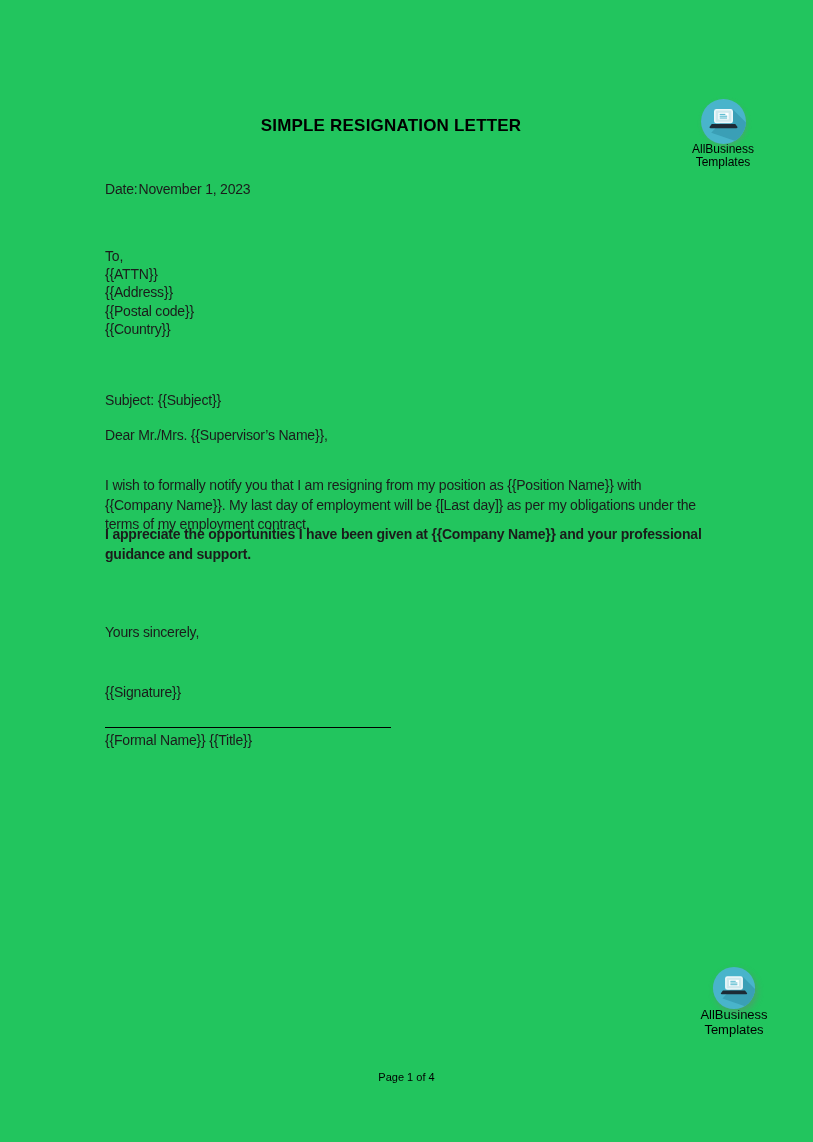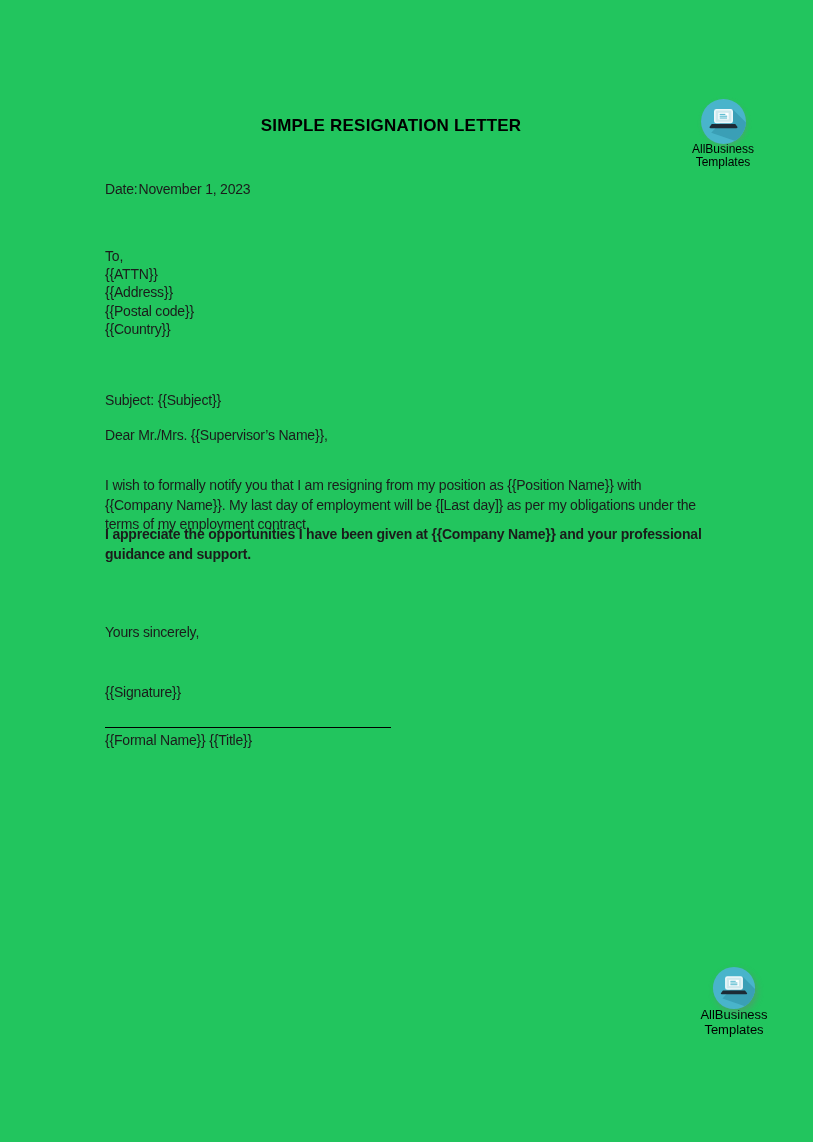--- a/index.html
+++ b/index.html
@@ -155,14 +155,15 @@
       <line x1="20.2" y1="18.8" x2="27.6" y2="18.8" stroke="#49b4cb" stroke-width="1"></line>
       <line x1="20.2" y1="20.6" x2="27.6" y2="20.6" stroke="#49b4cb" stroke-width="1"></line>
       <path d="M12.5 26.5 h23 l2.2 3 q0.3 1 -1 1 h-25.4 q-1.3 0 -1 -1 z" fill="#1c2b36"></path>
     </svg>
     <div class="logo-text">
       <div>AllBusiness</div>
       <div>Templates</div>
     </div>
   </div>
 
+  <div class="page-number">Page 1 of 4</div>
 
 </div>
 
 </body></html>

